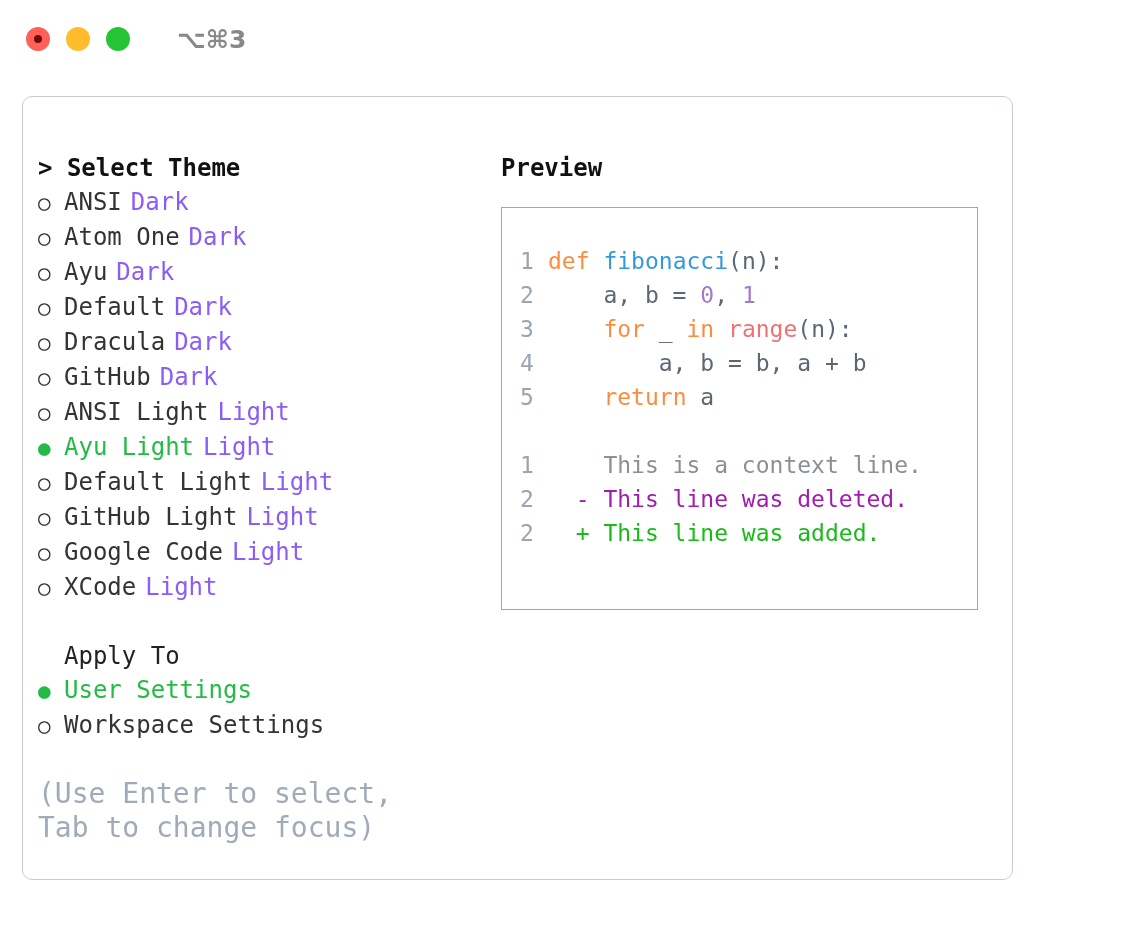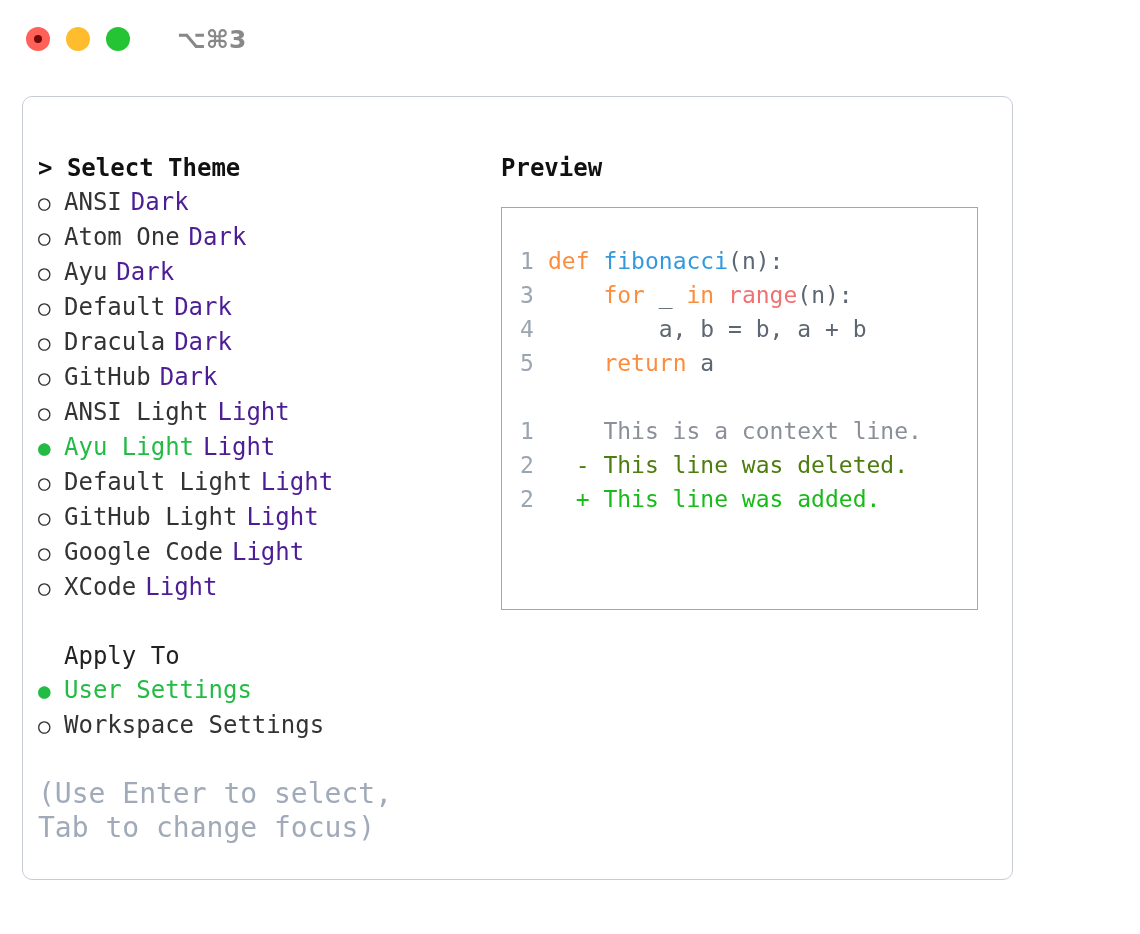--- a/index.html
+++ b/index.html
@@ -101,21 +101,21 @@
     display: inline-block;
     width: 26px;
     flex: 0 0 26px;
     font-size: 21px;
     color: #333333;
   }
   .marker.sel { color: #22bb44; }
   .opt-label { color: #333333; }
   .opt-row.selected .opt-label { color: #22bb44; }
   .opt-tag {
-    color: #4c1d95;
+    color: #8b5cf6;
     margin-left: 9px;
   }
   .group-gap { height: 34px; }
   #apply-title {
     font-size: 24px;
     color: #222222;
     line-height: 34px;
     padding-left: 26px;
     white-space: pre;
   }
@@ -158,21 +158,21 @@
     width: 28px;
   }
   .kw   { color: #fa8d3e; }
   .fn   { color: #3399dd; }
   .num  { color: #a37acc; }
   .bi   { color: #f07171; }
   .id   { color: #5c6773; }
   .punc { color: #5c6773; }
   .blank-line { height: 34px; }
   .ctx { color: #8a8f98; }
-  .del { color: #4d7c0f; margin-top: 40px; }
+  .del { color: #a21caf; margin-top: 40px; }
   .add { color: #19bb19; text-align: center; }
 </style>
 </head>
 <body>
 
 <div id="window">
 
   <div id="titlebar">
     <div class="light red">
       <div class="rec-dot"></div>
@@ -211,20 +211,21 @@
           </div>
 
         <div id="hint">(Use Enter to select, Tab to change focus)</div>
       </div>
 
       <div id="right-col">
         <div id="preview-title">Preview</div>
         <div id="preview-box">
           <div id="code-block">
               <div class="code-line"><span class="ln">1</span><span class="kw">def</span><span class="punc"> </span><span class="fn">fibonacci</span><span class="punc">(n):</span></div>
+              <div class="code-line"><span class="ln">2</span><span class="id">    a, b = </span><span class="num">0</span><span class="id">, </span><span class="num">1</span></div>
               <div class="code-line"><span class="ln">3</span><span class="id">    </span><span class="kw">for</span><span class="id"> _ </span><span class="kw">in</span><span class="id"> </span><span class="bi">range</span><span class="punc">(n):</span></div>
               <div class="code-line"><span class="ln">4</span><span class="id">        a, b = b, a + b</span></div>
               <div class="code-line"><span class="ln">5</span><span class="id">    </span><span class="kw">return</span><span class="id"> a</span></div>
             </div>
           <div class="blank-line"></div>
           <div id="diff-block">
               <div class="code-line"><span class="ln">1</span><span class="ctx">    This is a context line.</span></div>
               <div class="code-line"><span class="ln">2</span><span class="del">  - This line was deleted.</span></div>
               <div class="code-line"><span class="ln">2</span><span class="add">  + This line was added.</span></div>
             </div>

